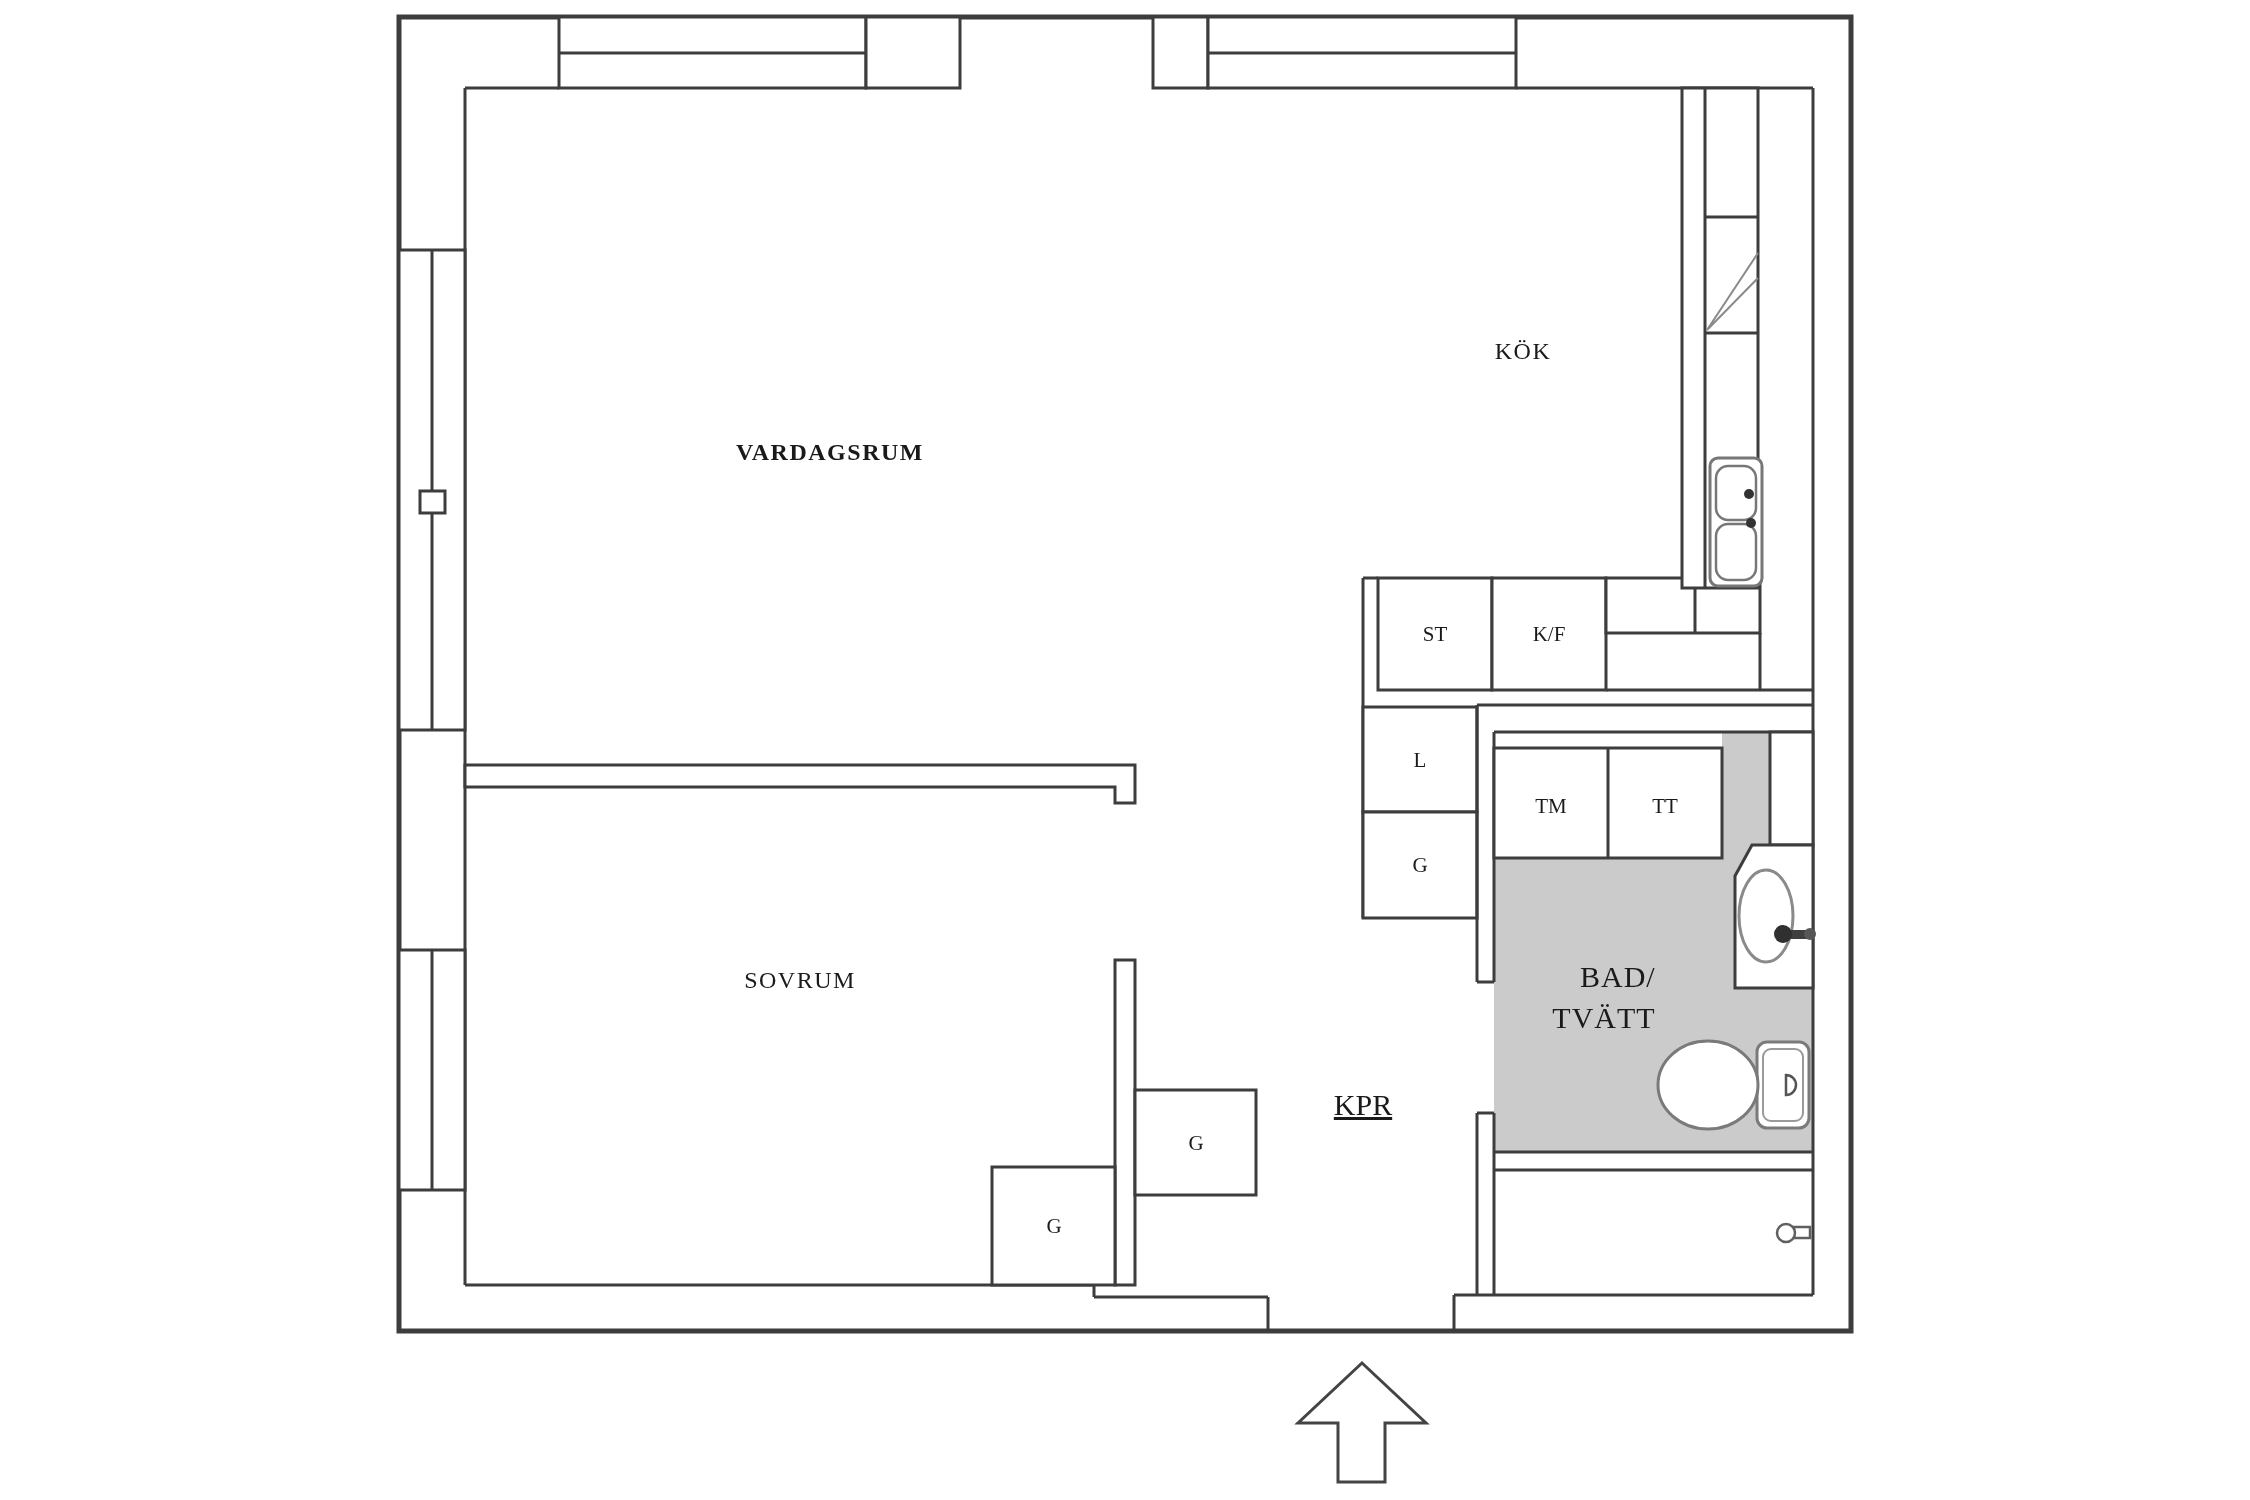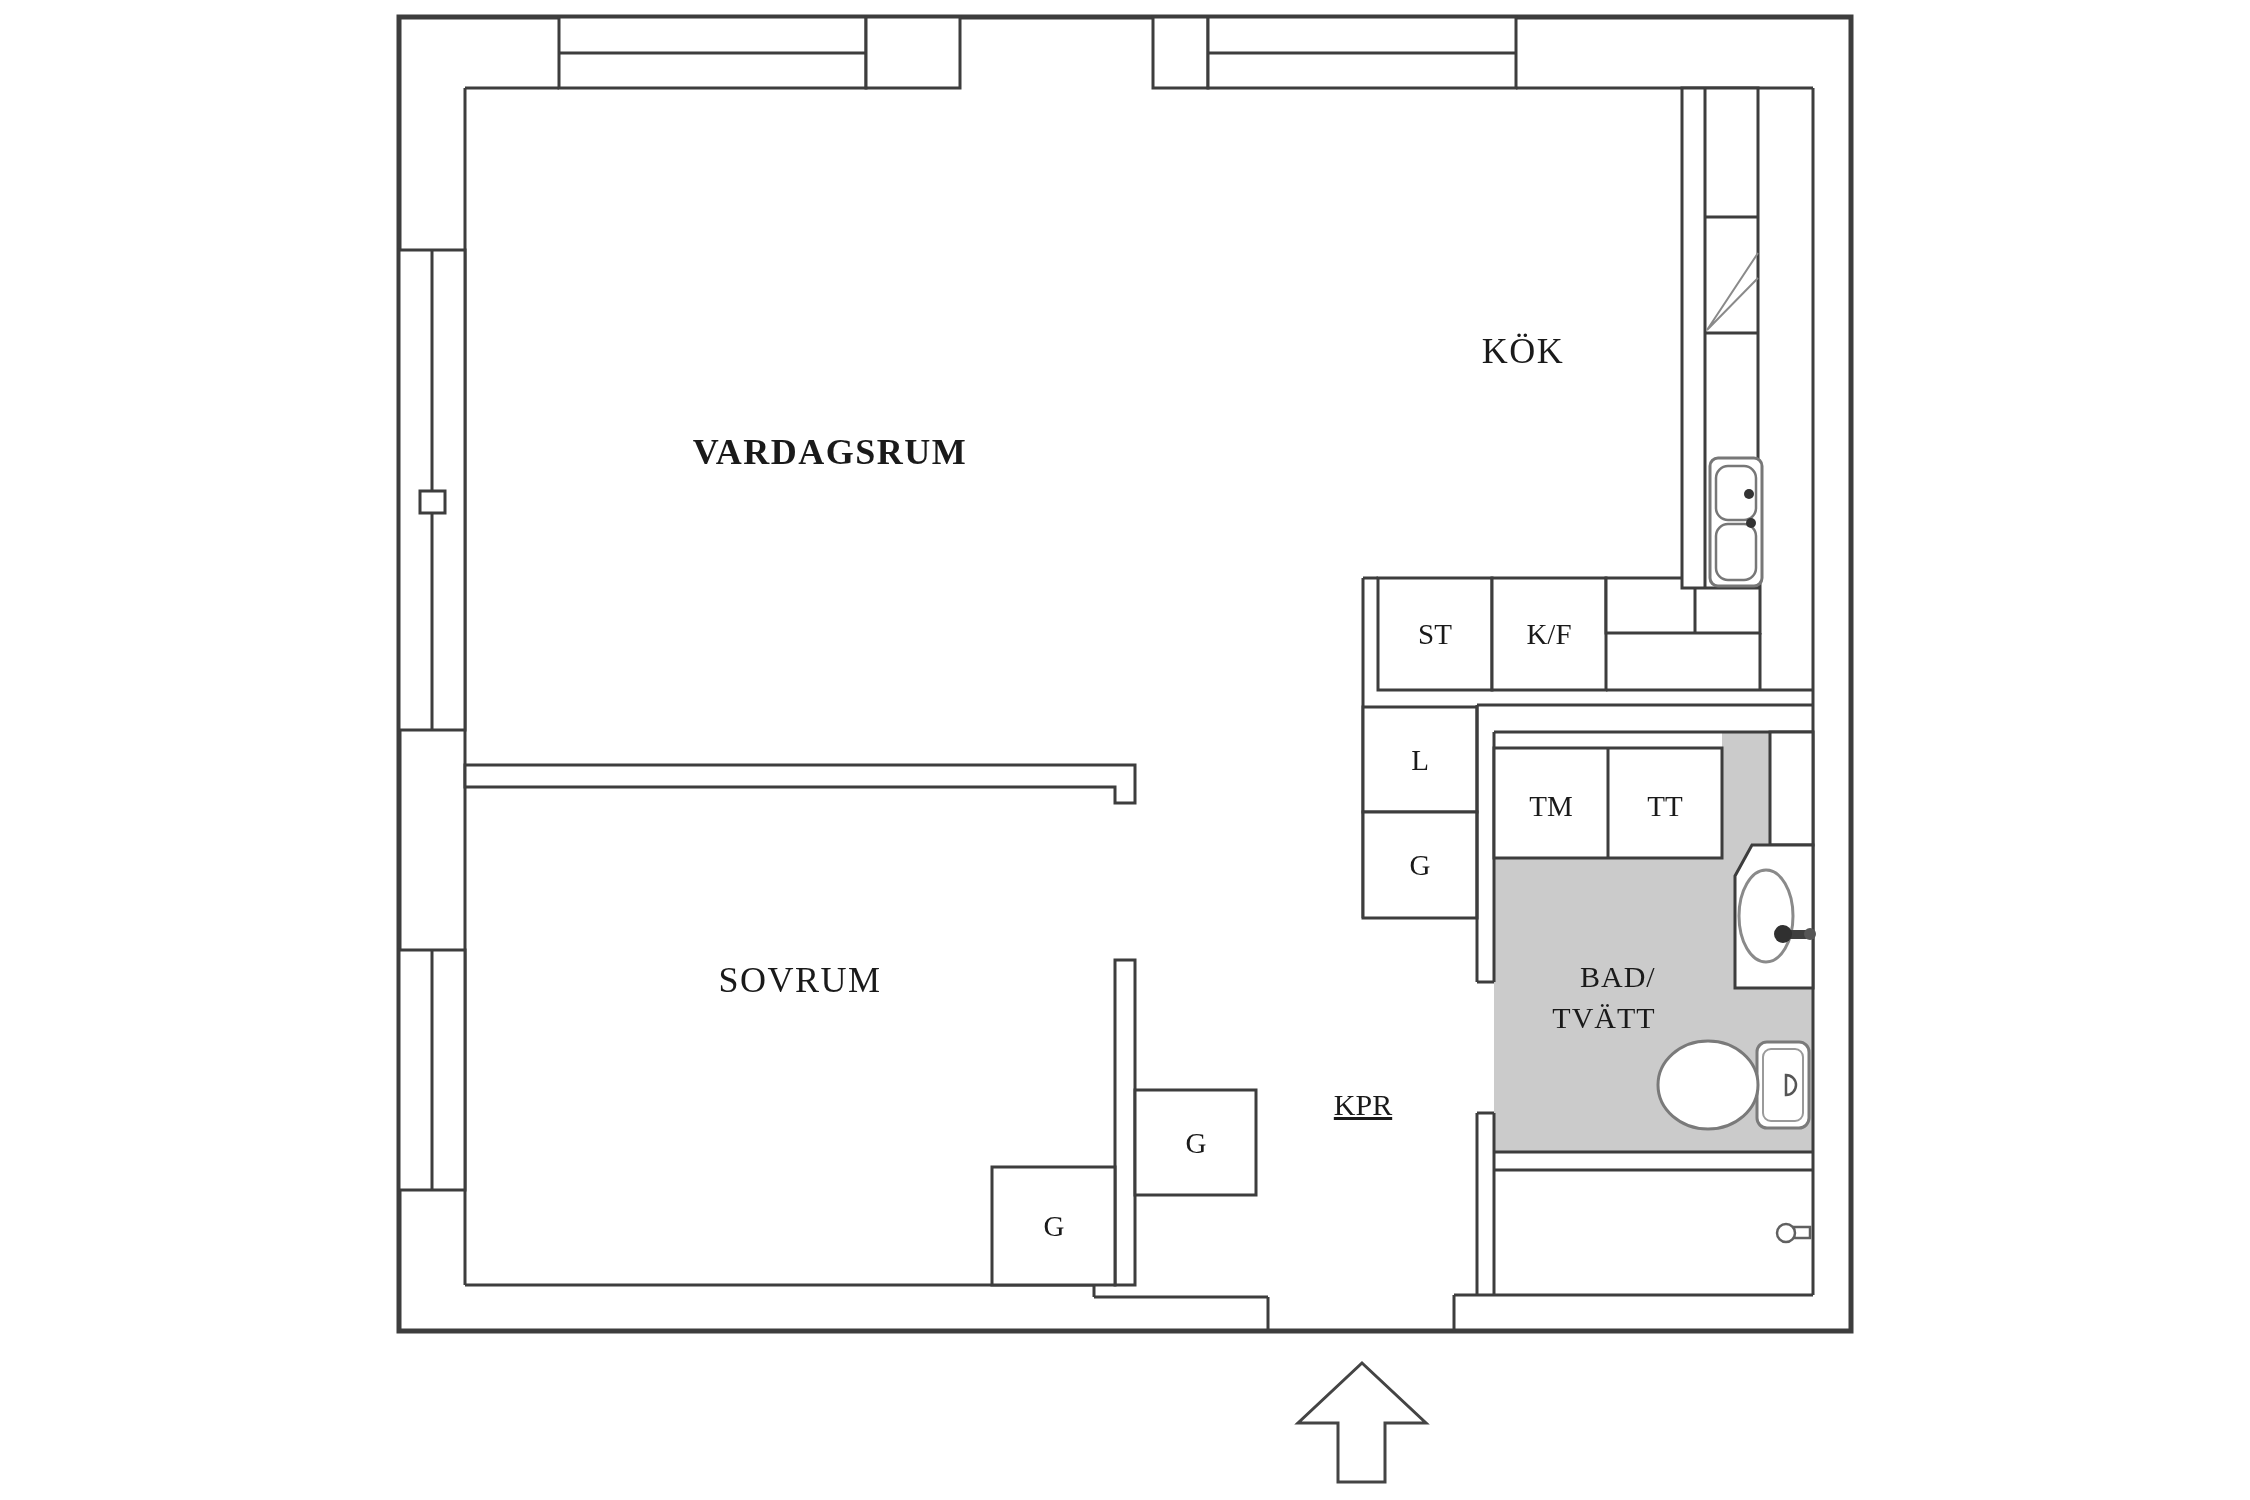--- a/index.html
+++ b/index.html
@@ -1,21 +1,21 @@
 <!DOCTYPE html>
 <html><head>
 <meta charset="utf-8">
 <style>
   html,body{margin:0;padding:0;background:#fff;}
   #plan{position:relative;width:2250px;height:1500px;background:#fff;overflow:hidden;
         font-family:"Liberation Serif", serif;color:#1a1a1a;}
   #plan svg{position:absolute;left:0;top:0;}
   .lbl{position:absolute;transform:translate(-50%,-50%);white-space:nowrap;
-       font-size:29px;color:#1a1a1a;text-align:center;}
-  .room-lbl{font-size:36px;letter-spacing:1.5px;}
+       font-size:21px;color:#1a1a1a;text-align:center;}
+  .room-lbl{font-size:24px;letter-spacing:1.5px;}
   .two-line{line-height:41px;font-size:30px;letter-spacing:1px;text-align:right;}
 </style>
 </head>
 <body>
 
 <div id="plan">
 
 <svg width="2250" height="1500" viewBox="0 0 2250 1500">
 
   <rect x="399" y="17" width="1452" height="1314" fill="none" stroke="#3d3d3d" stroke-width="5"></rect>

